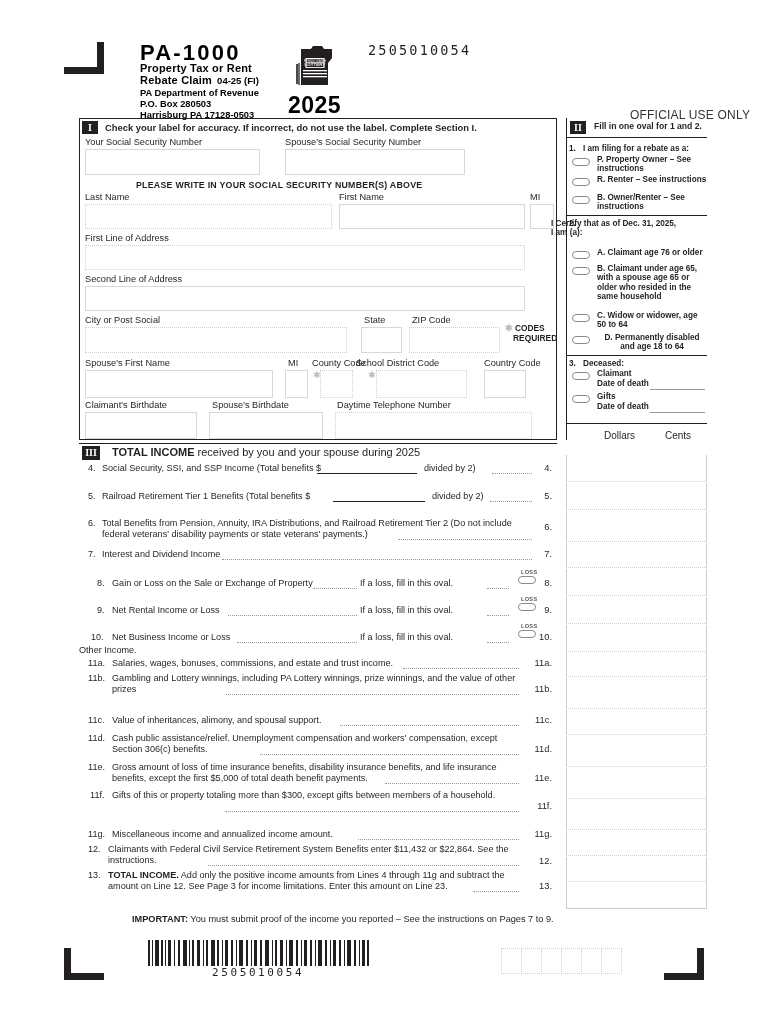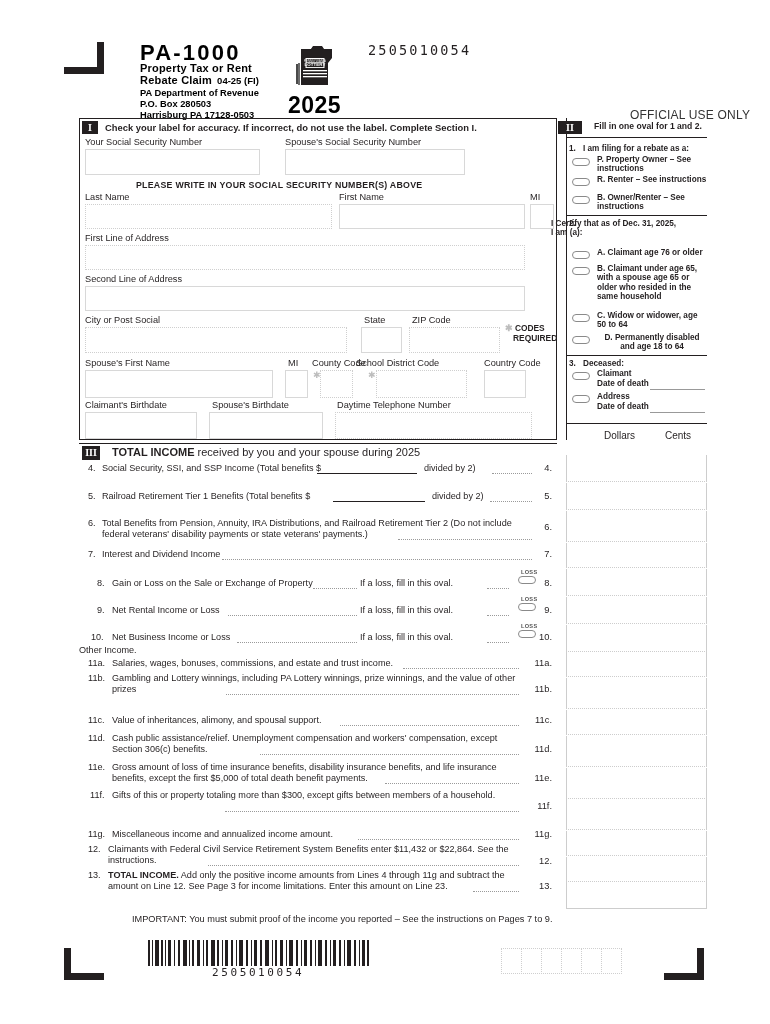--- a/index.html
+++ b/index.html
@@ -124,21 +124,21 @@
   .amt-row {
     box-sizing: border-box;
     border-left: 1px solid #cdcdcd;
     border-right: 1px solid #cdcdcd;
     border-bottom: 1px dotted #cdcdcd;
     background: #fff;
   }
   .amt-head { font-size: 10px; color: #231f20; }
 
   .important { font-size: 9.2px; color: #231f20; }
-  .important b { font-weight: normal; }
+  .important b { font-weight: bold; }
 
   .barcode-num {
     font-family: "DejaVu Sans Mono", monospace;
     font-size: 11px; letter-spacing: 2.6px; color: #231f20;
   }
   .ocr-cells { display: flex; }
   .ocr-cells div {
     width: 21px; height: 26px;
     border: 1px dotted #cfcfcf;
     box-sizing: border-box;
@@ -259,21 +259,21 @@
   <div class="abs cell" style="left:85px; top:412px; width:112px; height:27px;"></div>
 
   <div class="abs fld-label" style="left:212px; top:400px;">Spouse's Birthdate</div>
   <div class="abs cell" style="left:209px; top:412px; width:114px; height:27px;"></div>
 
   <div class="abs fld-label" style="left:337px; top:400px;">Daytime Telephone Number</div>
   <div class="abs cell dotted" style="left:335px; top:412px; width:197px; height:27px;"></div>
 
   <div class="abs box-ii" style="left:566px; top:118px; width:1.6px; height:322px; border:none; border-left:1.6px solid #231f20;"></div>
 
-  <div class="abs sec-chip" style="left:558px; top:121px; width:24px; height:13px;">II</div>
+  <div class="abs sec-chip" style="left:570px; top:121px; width:16px; height:13px;">II</div>
   <div class="abs sec2-txt b" style="left:594px; top:122px; font-size:8.6px;">Fill in one oval for 1 and 2.</div>
   <div class="abs rule" style="left:566px; top:137px; width:141px;"></div>
 
   <div class="abs sec2-txt b" style="left:569px; top:144px;">1.</div>
   <div class="abs sec2-txt b" style="left:583px; top:144px;">I am filing for a rebate as a:</div>
 
   <div class="abs oval" style="left:572px; top:158px;"></div>
   <div class="abs sec2-txt b" style="left:597px; top:155px; width:110px;">
     <span>P.</span>
     <span>Property Owner – See instructions</span>
@@ -324,21 +324,21 @@
 
   <div class="abs sec2-txt b" style="left:569px; top:359px;">3.</div>
   <div class="abs sec2-txt b" style="left:583px; top:359px;">Deceased:</div>
 
   <div class="abs oval" style="left:572px; top:372px;"></div>
   <div class="abs sec2-txt b" style="left:597px; top:369px;">Claimant</div>
   <div class="abs sec2-txt b" style="left:597px; top:379px;">Date of death</div>
   <div class="abs writeline-g" style="left:650px; top:388px; width:55px;"></div>
 
   <div class="abs oval" style="left:572px; top:395px;"></div>
-  <div class="abs sec2-txt b" style="left:597px; top:392px;">Address</div>
+  <div class="abs sec2-txt b" style="left:597px; top:392px;">Gifts</div>
   <div class="abs sec2-txt b" style="left:597px; top:402px;">Date of death</div>
   <div class="abs writeline-g" style="left:650px; top:411px; width:55px;"></div>
 
   <div class="abs rule" style="left:566px; top:423px; width:141px;"></div>
 
   <div class="abs amt-head" style="left:604px; top:430px;">Dollars</div>
   <div class="abs amt-head" style="left:665px; top:430px;">Cents</div>
 
   <div class="abs rule" style="left:79px; top:443px; width:478px;"></div>
   <div class="abs sec-chip" style="left:82px; top:446px; width:18px; height:14px; font-size:10px; line-height:14px;">III</div>

